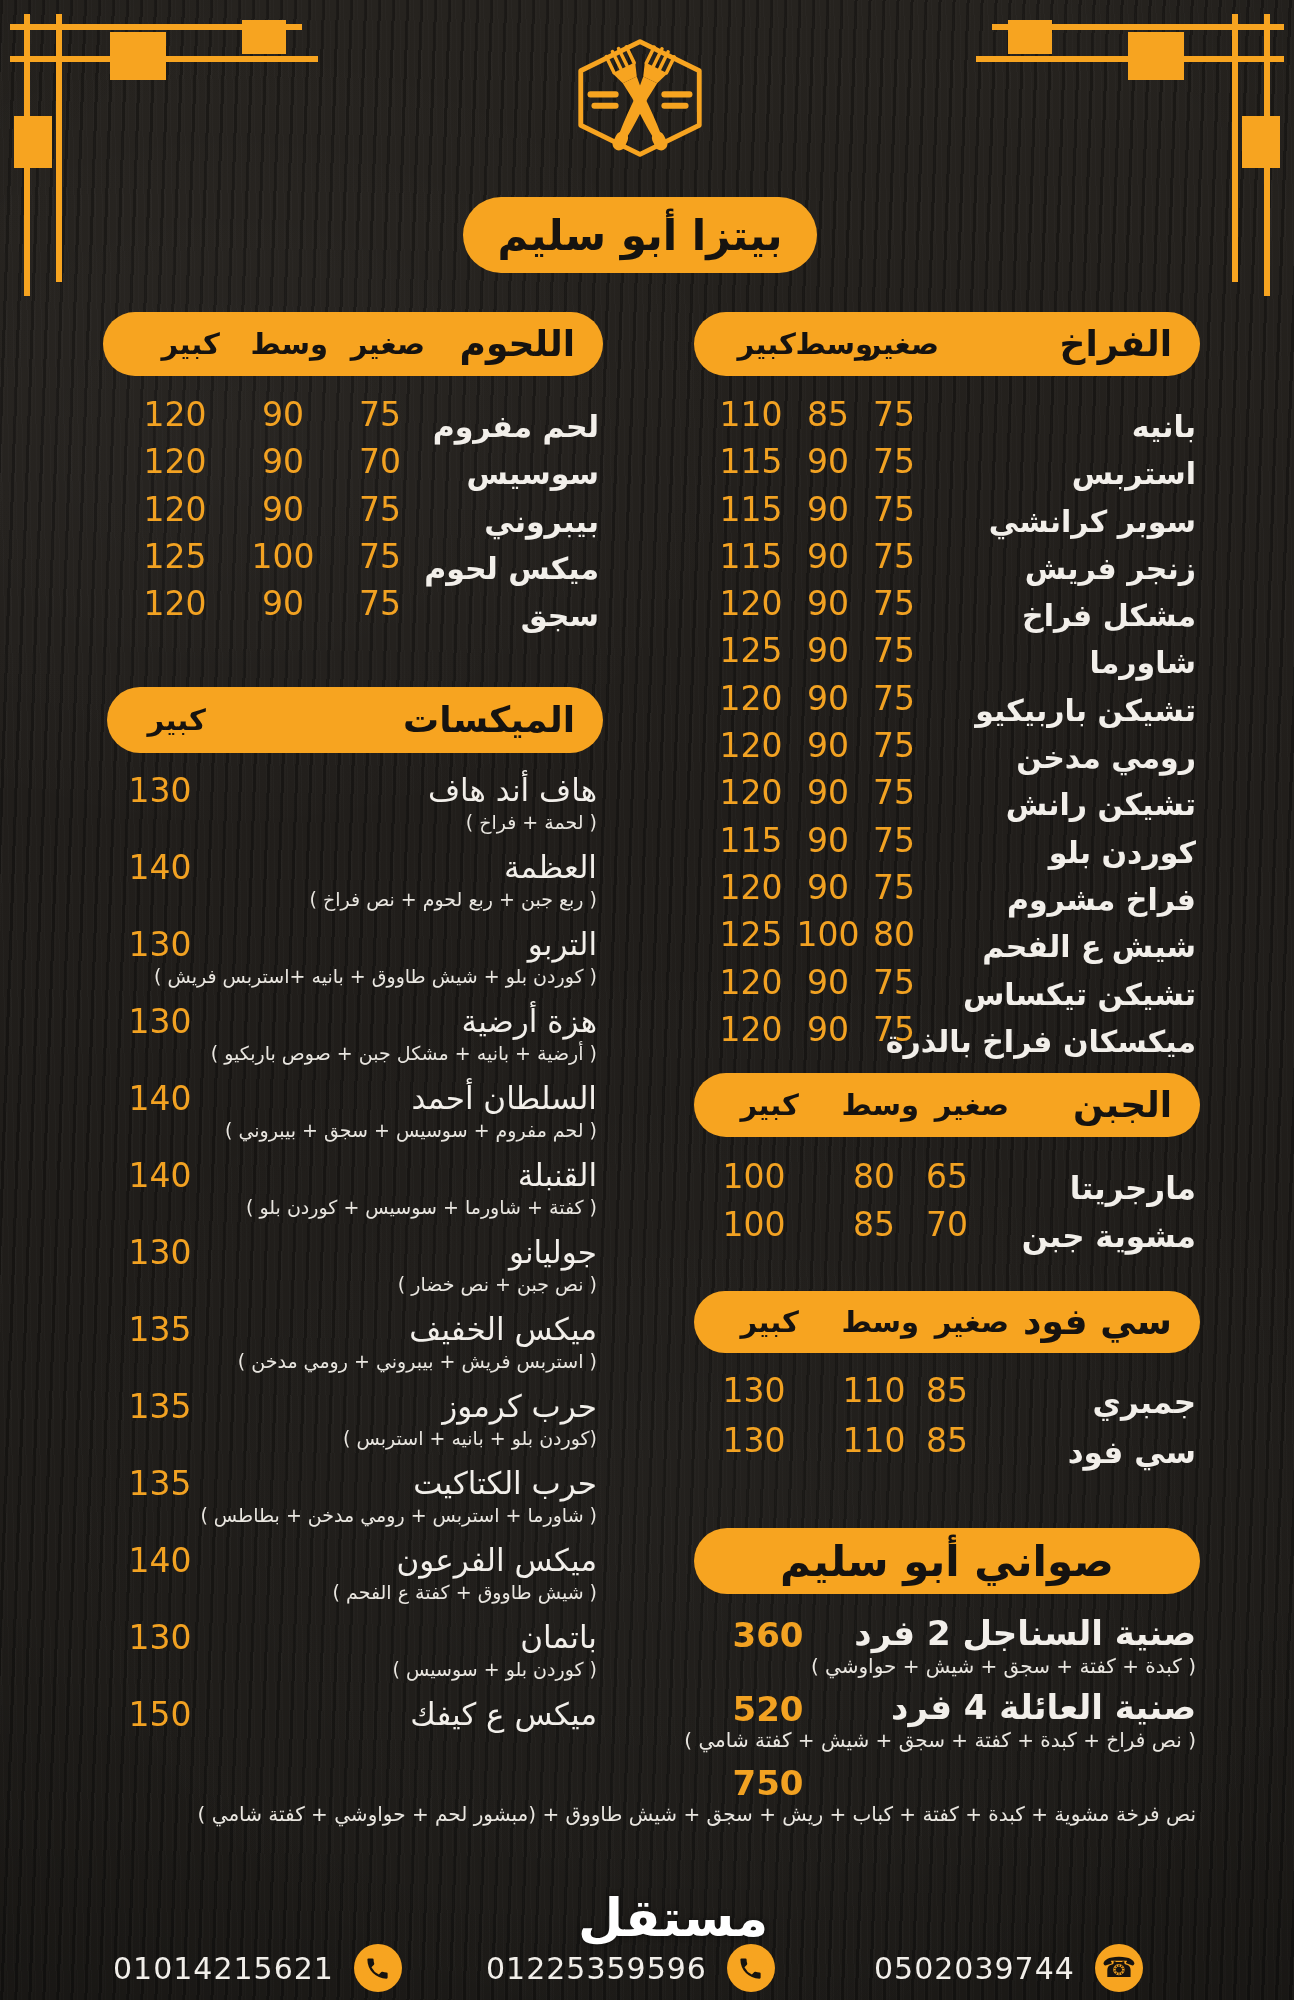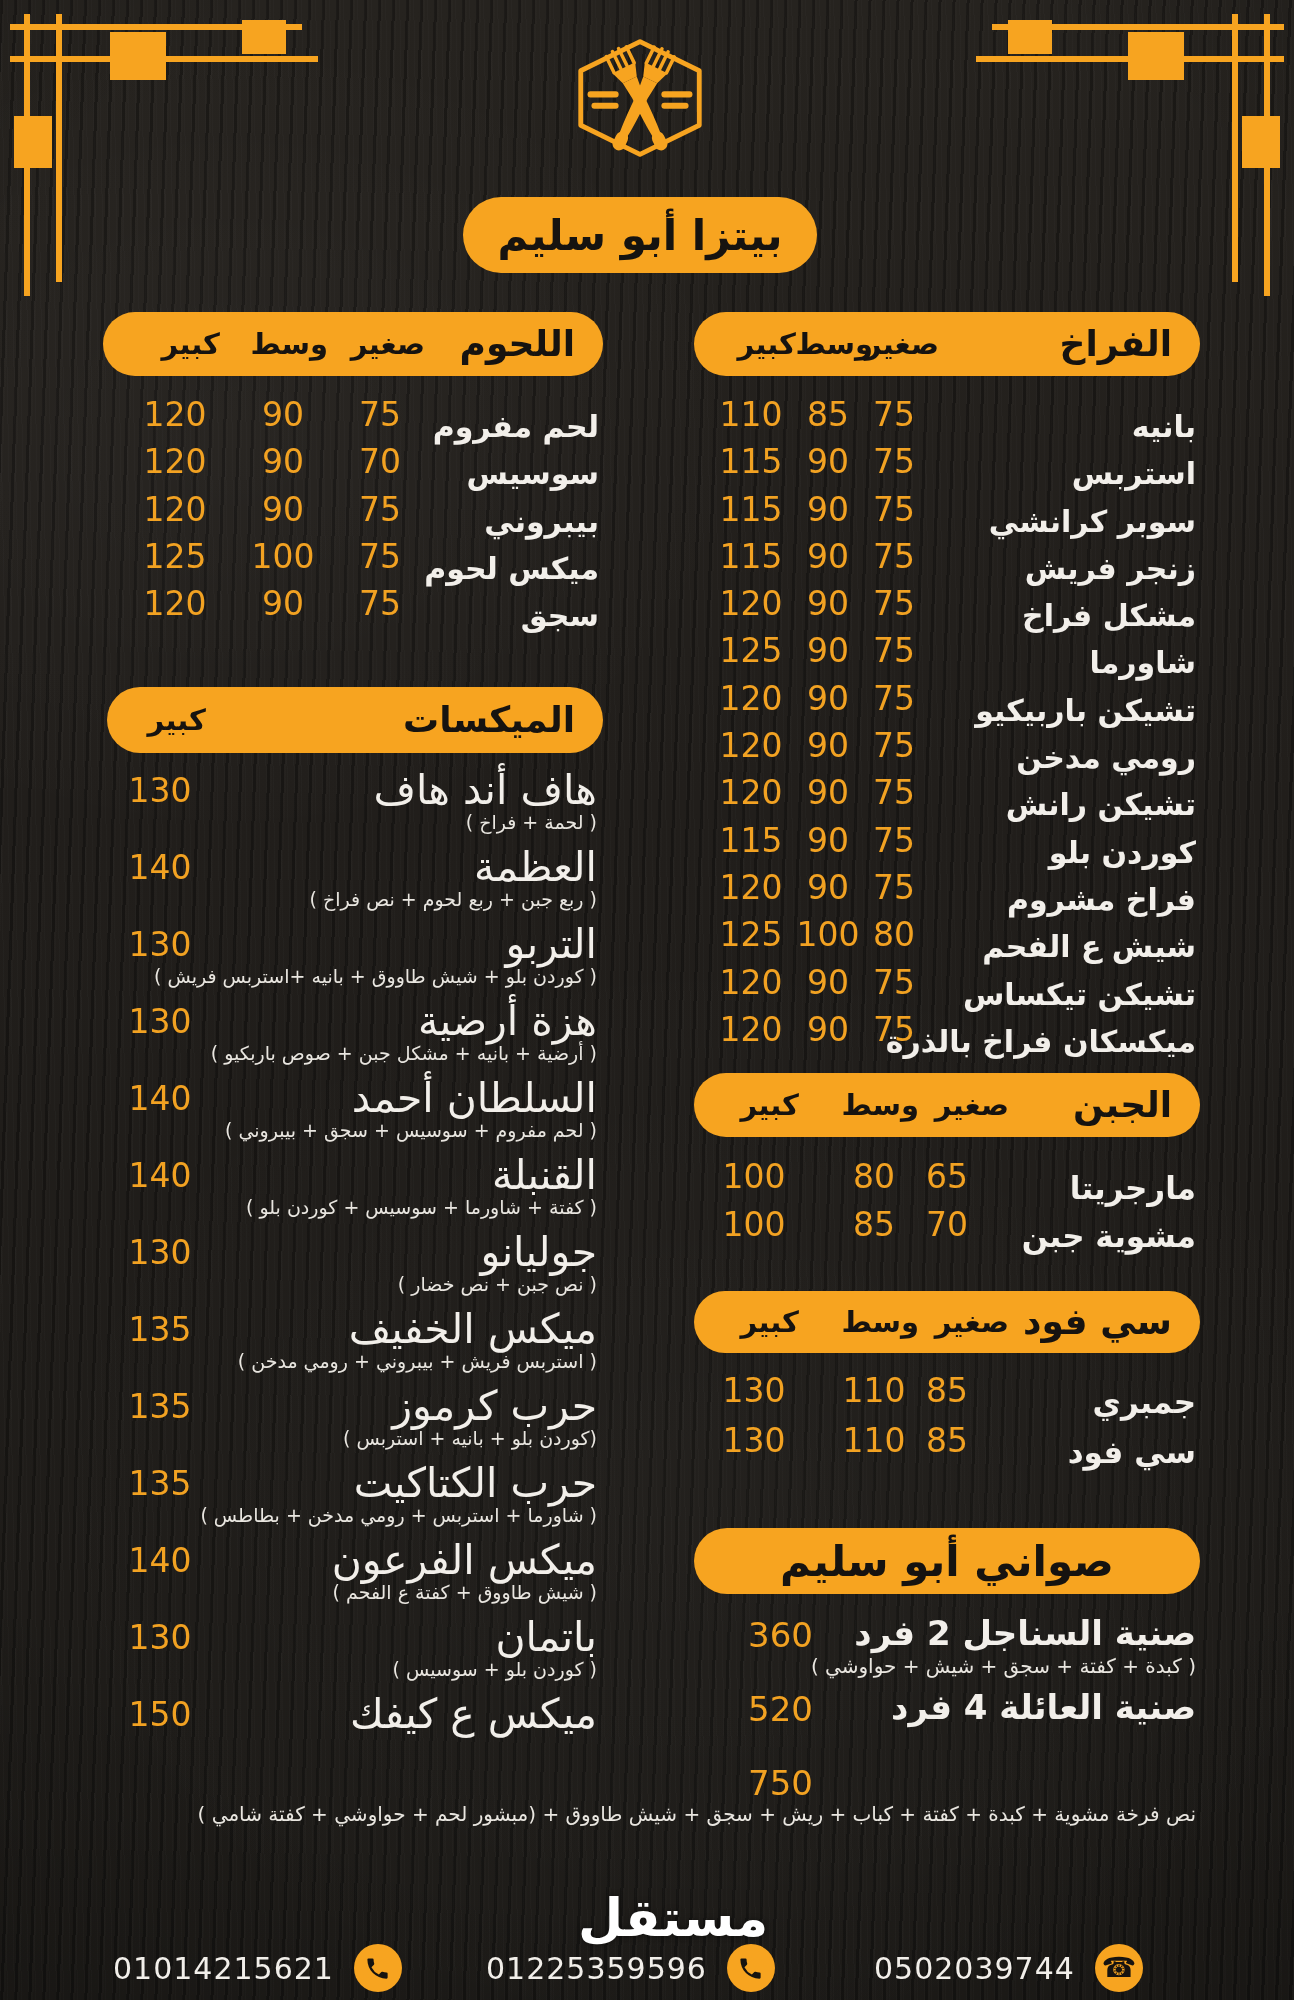--- a/index.html
+++ b/index.html
@@ -70,29 +70,29 @@
   .prow .pr{position:absolute;top:0;width:90px;text-align:center;line-height:47px;font-size:33px;color:#f2a222;font-weight:500}
   .rows-cheese .prow .pr,.rows-seafood .prow .pr{line-height:49px}
   .rows-chicken .pr.lg{left:12px}.rows-chicken .pr.md{left:89px}.rows-chicken .pr.sm{left:155px}
   .rows-meats .pr.lg{left:27px}.rows-meats .pr.md{left:135px}.rows-meats .pr.sm{left:232px}
   .rows-cheese .pr.lg,.rows-seafood .pr.lg{left:15px}
   .rows-cheese .pr.md,.rows-seafood .pr.md{left:135px}
   .rows-cheese .pr.sm,.rows-seafood .pr.sm{left:208px}
   
   .rows-mixes{left:107px;top:766px;width:496px}
   .mix-row{position:relative;height:77px}
-  .mix-row .nm{position:absolute;right:6px;top:0;line-height:48px;font-size:41px;color:#f2efea;white-space:nowrap;font-weight:500}
+  .mix-row .nm{position:absolute;right:6px;top:0;line-height:48px;font-size:31px;color:#f2efea;white-space:nowrap;font-weight:500}
   .mix-row .ds{position:absolute;right:6px;top:45px;font-size:19px;color:#e9e6e0;white-space:nowrap}
   .mix-row .pr{position:absolute;left:8px;top:3px;width:90px;text-align:center;line-height:44px;font-size:33px;color:#f2a222;font-weight:500}
   
   .rows-trays{left:95px;top:1612px;width:1105px}
   .tray-row{position:relative;height:74px}
   .tray-row .nm{position:absolute;right:4px;top:0;line-height:42px;font-size:34px;color:#f2efea;white-space:nowrap;font-weight:600}
   .tray-row .ds{position:absolute;right:4px;top:42px;font-size:20px;color:#e9e6e0;white-space:nowrap}
-  .tray-row .pr{position:absolute;left:628px;top:2px;width:90px;line-height:42px;font-size:34px;color:#f2a222;font-weight:400}
+  .tray-row .pr{position:absolute;left:628px;top:2px;width:90px;text-align:center;line-height:42px;font-size:34px;color:#f2a222;font-weight:700}
   
   .footer{position:absolute;left:0;top:1944px;width:1294px;height:52px;z-index:5}
   .ph{position:absolute;top:0;height:48px;display:flex;align-items:center;gap:20px;cursor:pointer}
   .ph1{left:113px}.ph2{left:486px}.ph3{left:874px}
   .ph .ic{width:48px;height:48px;border-radius:50%;background:#f7a420;display:flex;align-items:center;justify-content:center;flex:0 0 48px}
   .ph .ic svg{width:27px;height:27px}
   .ph .ic .glyph{font-size:28px;color:#161310;line-height:1}
   .ph .no{font-size:30px;color:#f2efea;direction:ltr;letter-spacing:1px}
   .watermark{position:absolute;left:578px;top:1888px;z-index:6;font-size:52px;font-weight:bold;color:#ffffff;
     text-shadow:0 0 6px rgba(0,0,0,0.45)}
@@ -443,20 +443,21 @@
   <div class="rows rows-trays">
 
       <div class="tray-row">
         <span class="nm">صنية السناجل 2 فرد</span>
         <span class="ds">( كبدة + كفتة + سجق + شيش + حواوشي )</span>
         <span class="pr">360</span>
       </div>
 
       <div class="tray-row">
         <span class="nm">صنية العائلة 4 فرد</span>
+        <span class="ds">( نص فراخ + كبدة + كفتة + سجق + شيش + كفتة شامي )</span>
         <span class="pr">520</span>
       </div>
 
       <div class="tray-row">
         <span class="ds">نص فرخة مشوية + كبدة + كفتة + كباب + ريش + سجق + شيش طاووق + (مبشور لحم + حواوشي + كفتة شامي )</span>
         <span class="pr">750</span>
       </div>
     </div>
 
   <div class="watermark">مستقل</div>

